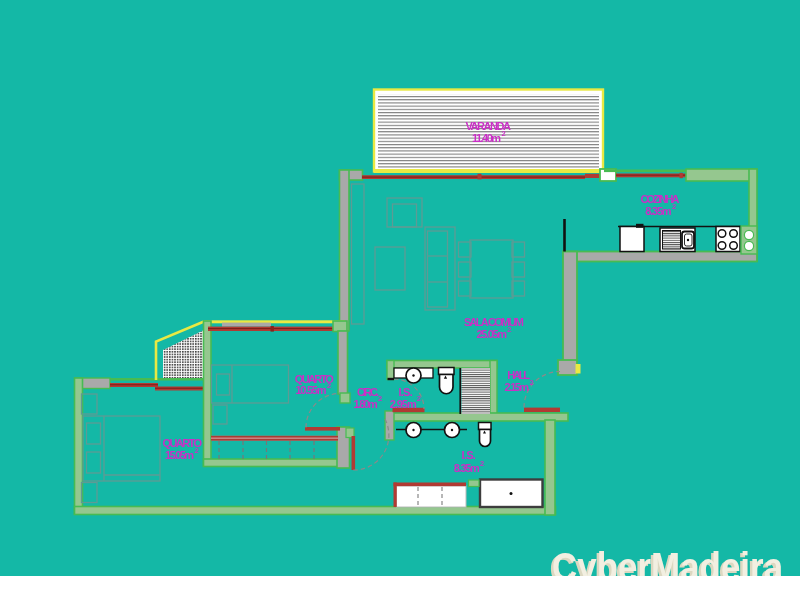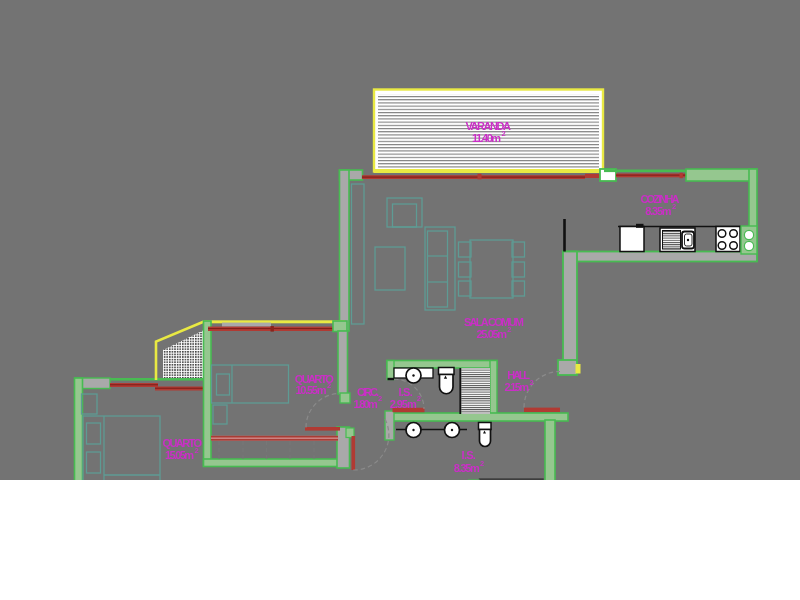--- a/index.html
+++ b/index.html
@@ -1,16 +1,16 @@
 <!DOCTYPE html>
 <html><head>
 <meta charset="utf-8">
 <style>
 html,body{margin:0;padding:0;background:#ffffff;}
-#page{position:relative;width:800px;height:480px;background:#737373;overflow:hidden;}
+#page{position:relative;width:800px;height:576px;background:#14b8a6;overflow:hidden;}
 .lbl{font-family:"Liberation Sans",sans-serif;font-weight:bold;fill:#ca2fc6;}
 </style>
 </head>
 <body>
 <div id="page">
 <svg width="800" height="600" viewBox="0 0 800 600" xmlns="http://www.w3.org/2000/svg">
 <defs>
 <pattern id="hlines" width="4" height="3.2" patternUnits="userSpaceOnUse">
   <rect width="4" height="3.2" fill="#ffffff"></rect>
   <rect y="0" width="4" height="1.1" fill="#7d7d7d"></rect>

